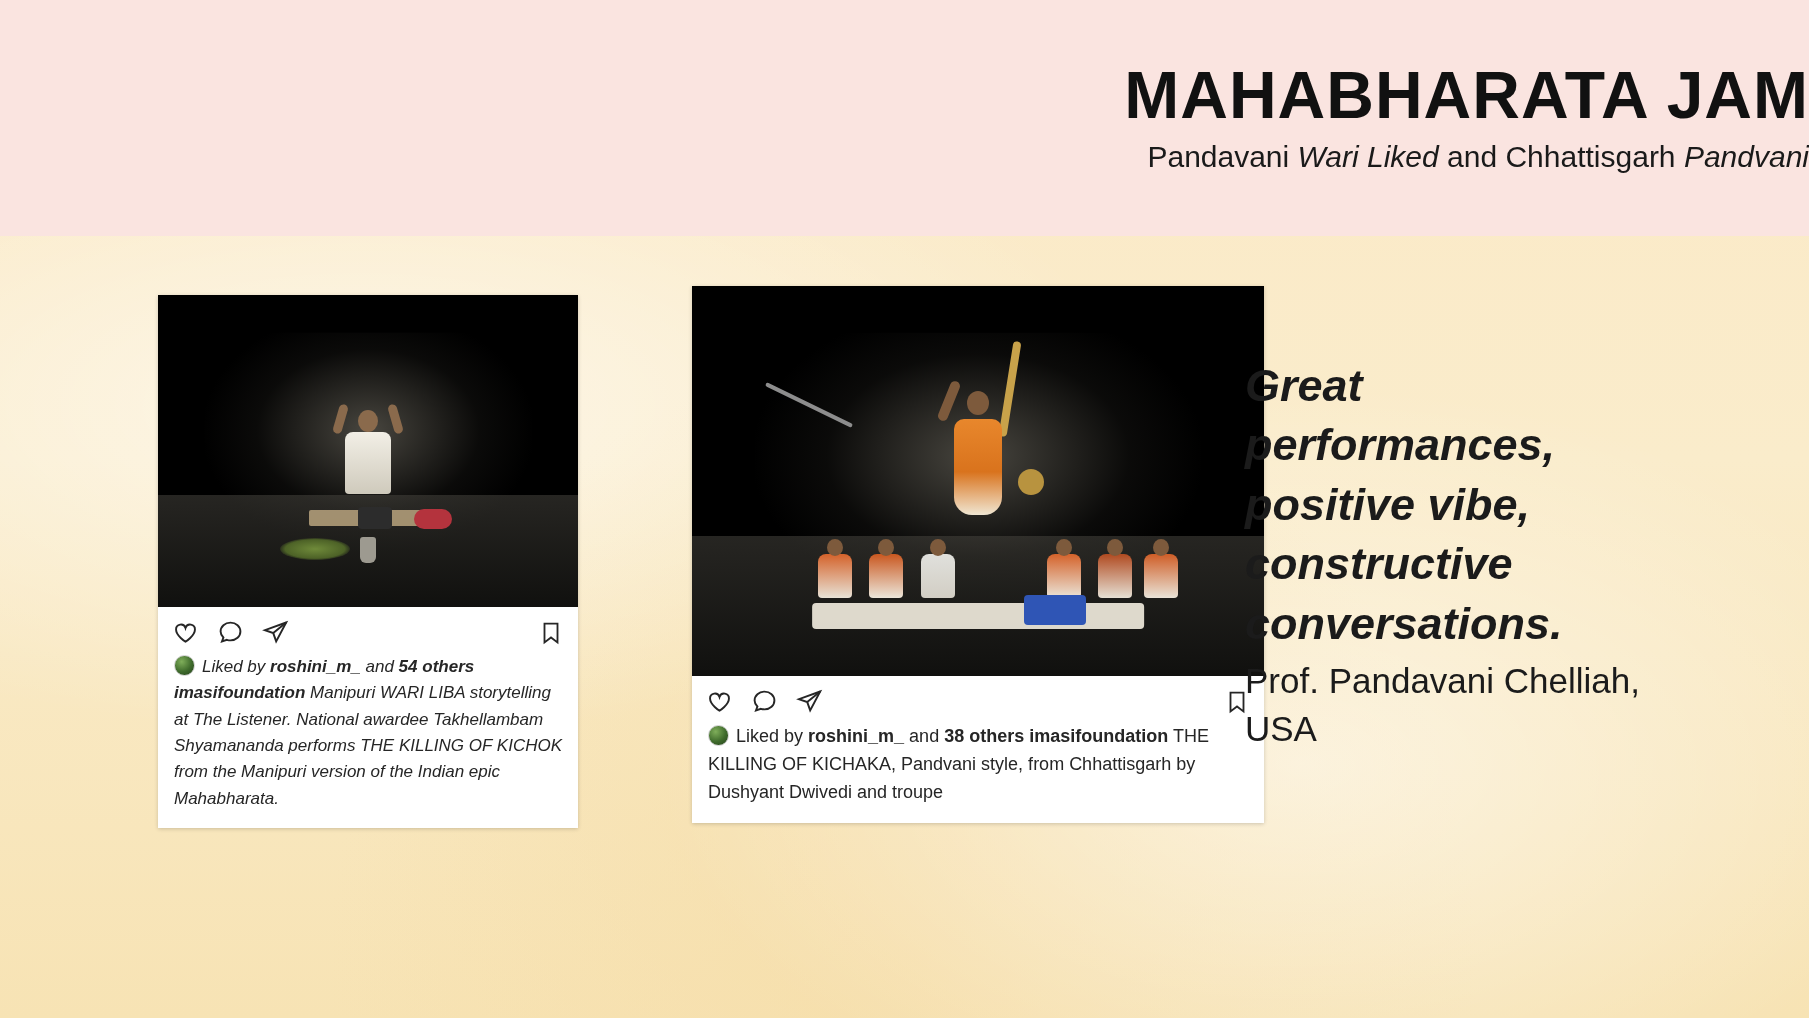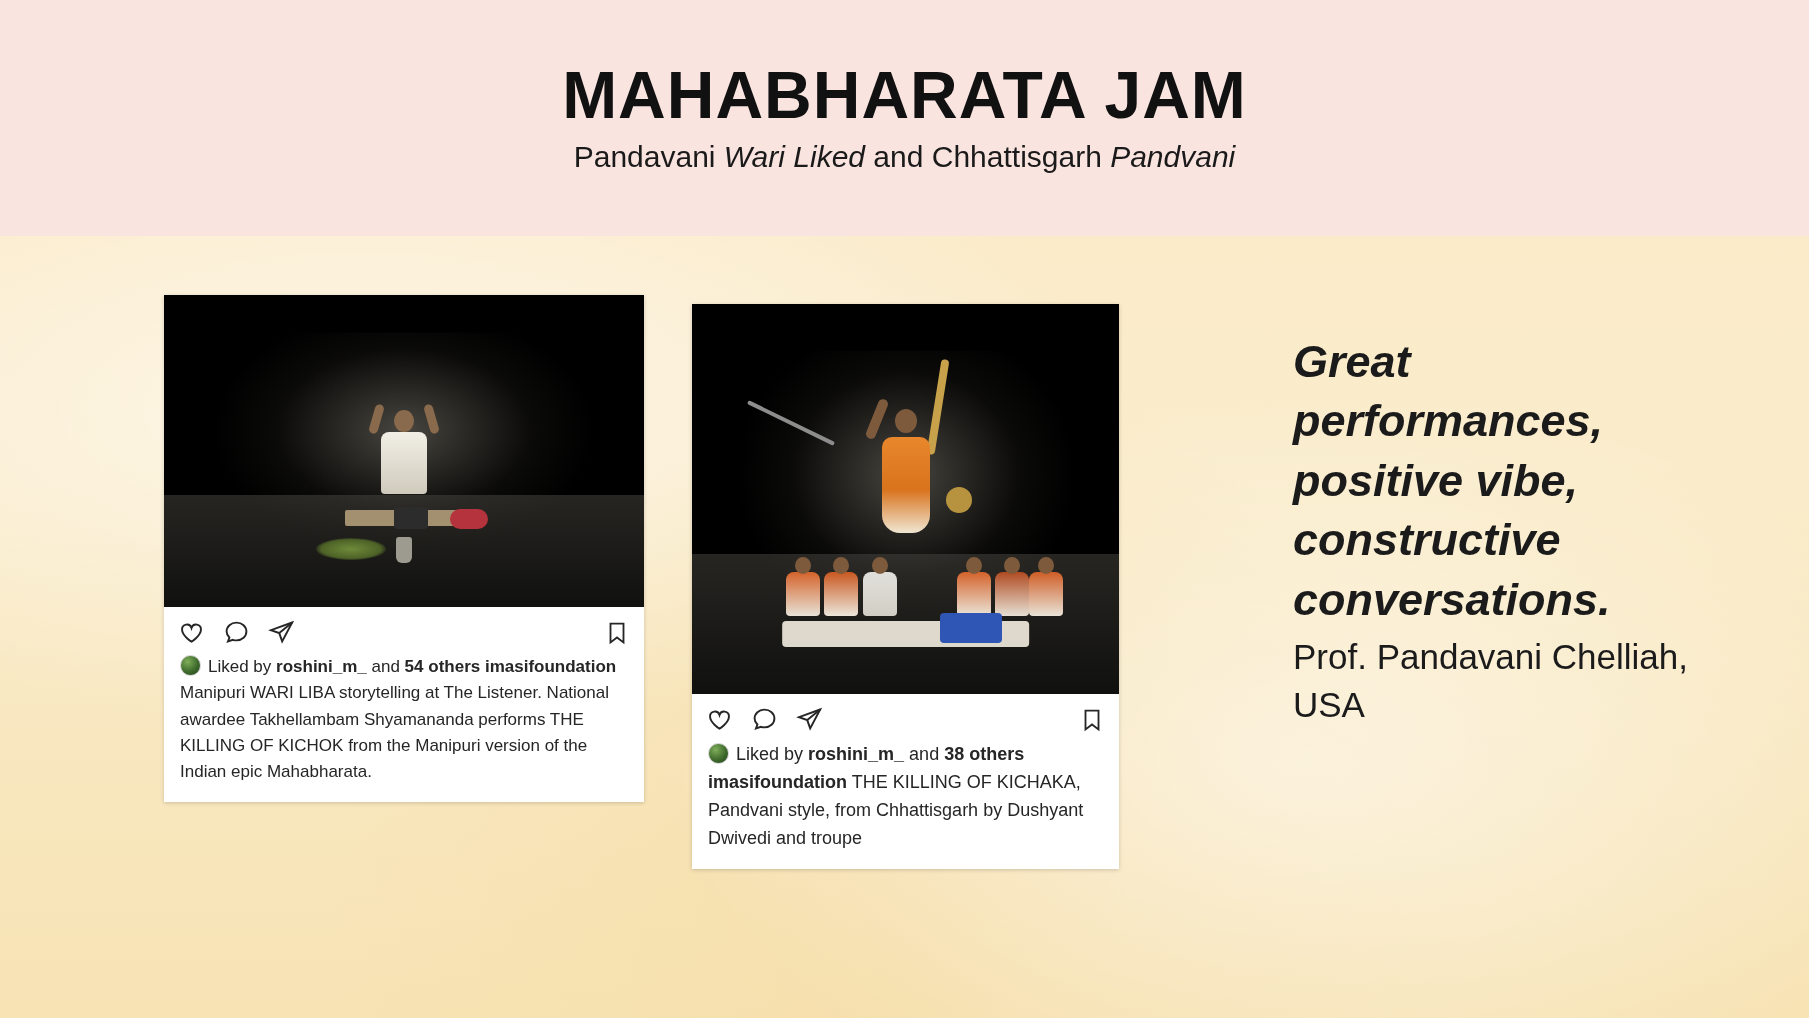--- a/index.html
+++ b/index.html
@@ -25,21 +25,21 @@
 
   
   .header-band {
     position: absolute;
     left: 0; top: 0;
     width: 1809px;
     height: 236px;
     background: #fae4e0;
     display: flex;
     flex-direction: column;
-    align-items: center;
+    align-items: flex-end;
     justify-content: center;
   }
   .title {
     font-size: 66px;
     font-weight: 700;
     letter-spacing: 1px;
     color: #111111;
     line-height: 1.05;
     text-align: center;
     margin: 0 0 8px 0;
@@ -52,22 +52,22 @@
     margin: 0;
   }
   .subtitle i { font-style: italic; }
 
   
   .card {
     position: absolute;
     background: #ffffff;
     box-shadow: 0 1px 4px rgba(0,0,0,0.18);
   }
-  #card-1 { left: 164px; top: 295px; width: 480px; }
-  #card-2 { left: 692px; top: 304px; width: 427px; }
+  #card-1 { left: 158px; top: 295px; width: 420px; font-style: italic; }
+  #card-2 { left: 692px; top: 286px; width: 572px; }
 
   .photo {
     position: relative;
     width: 100%;
     background: #000000;
     overflow: hidden;
   }
   #photo-1 { height: 312px; }
   #photo-2 { height: 390px; }
 
@@ -260,23 +260,22 @@
     background: radial-gradient(circle at 35% 30%, #7fae5a 0%, #3f6b2c 55%, #23401a 100%);
     vertical-align: -4px;
     margin-right: 7px;
     border: 1px solid #cfcfcf;
   }
   .b { font-weight: 700; }
 
   
   .quote-col {
     position: absolute;
-    left: 1245px; top: 332px;
+    left: 1245px; top: 356px;
     width: 400px;
-    margin-left: 48px;
   }
   .quote-text {
     font-size: 45px;
     font-weight: 700;
     font-style: italic;
     line-height: 1.32;
     color: #1b1b1b;
     margin: 0 0 4px 0;
   }
   .quote-author {

